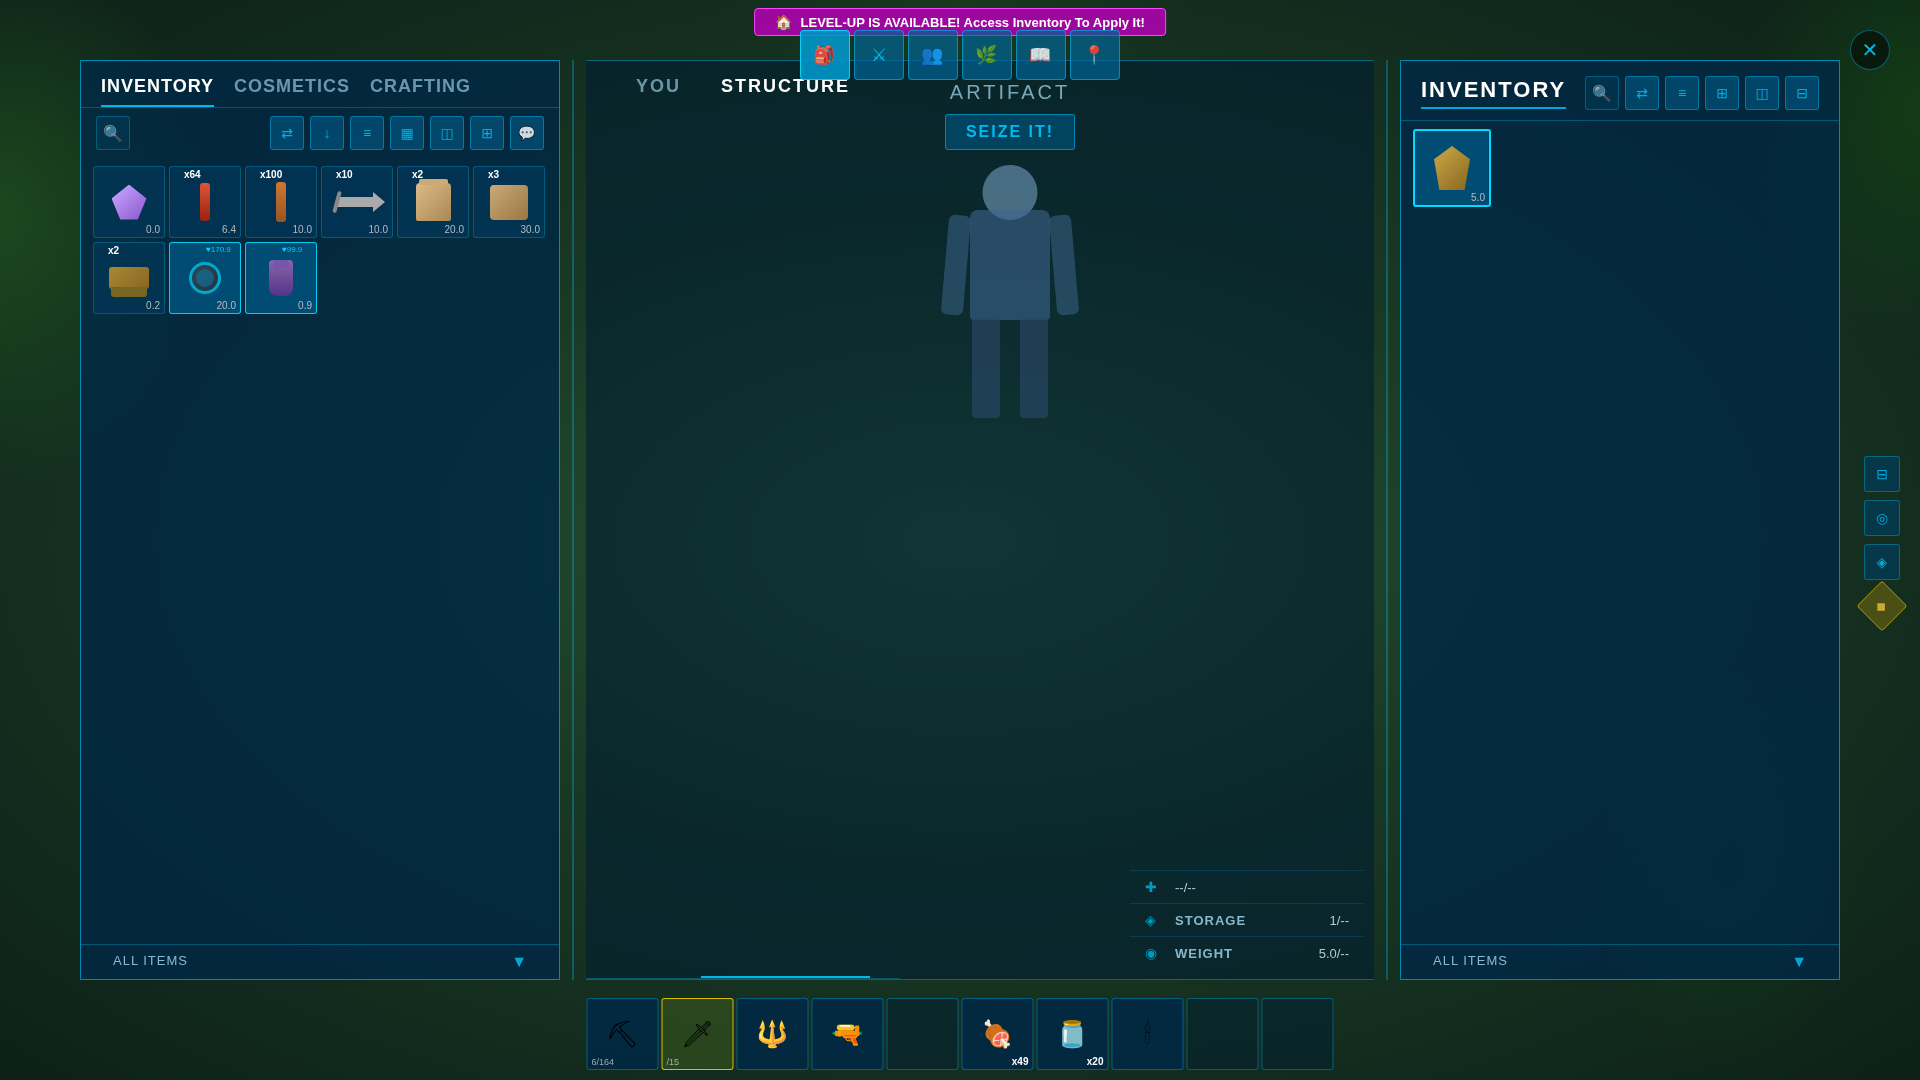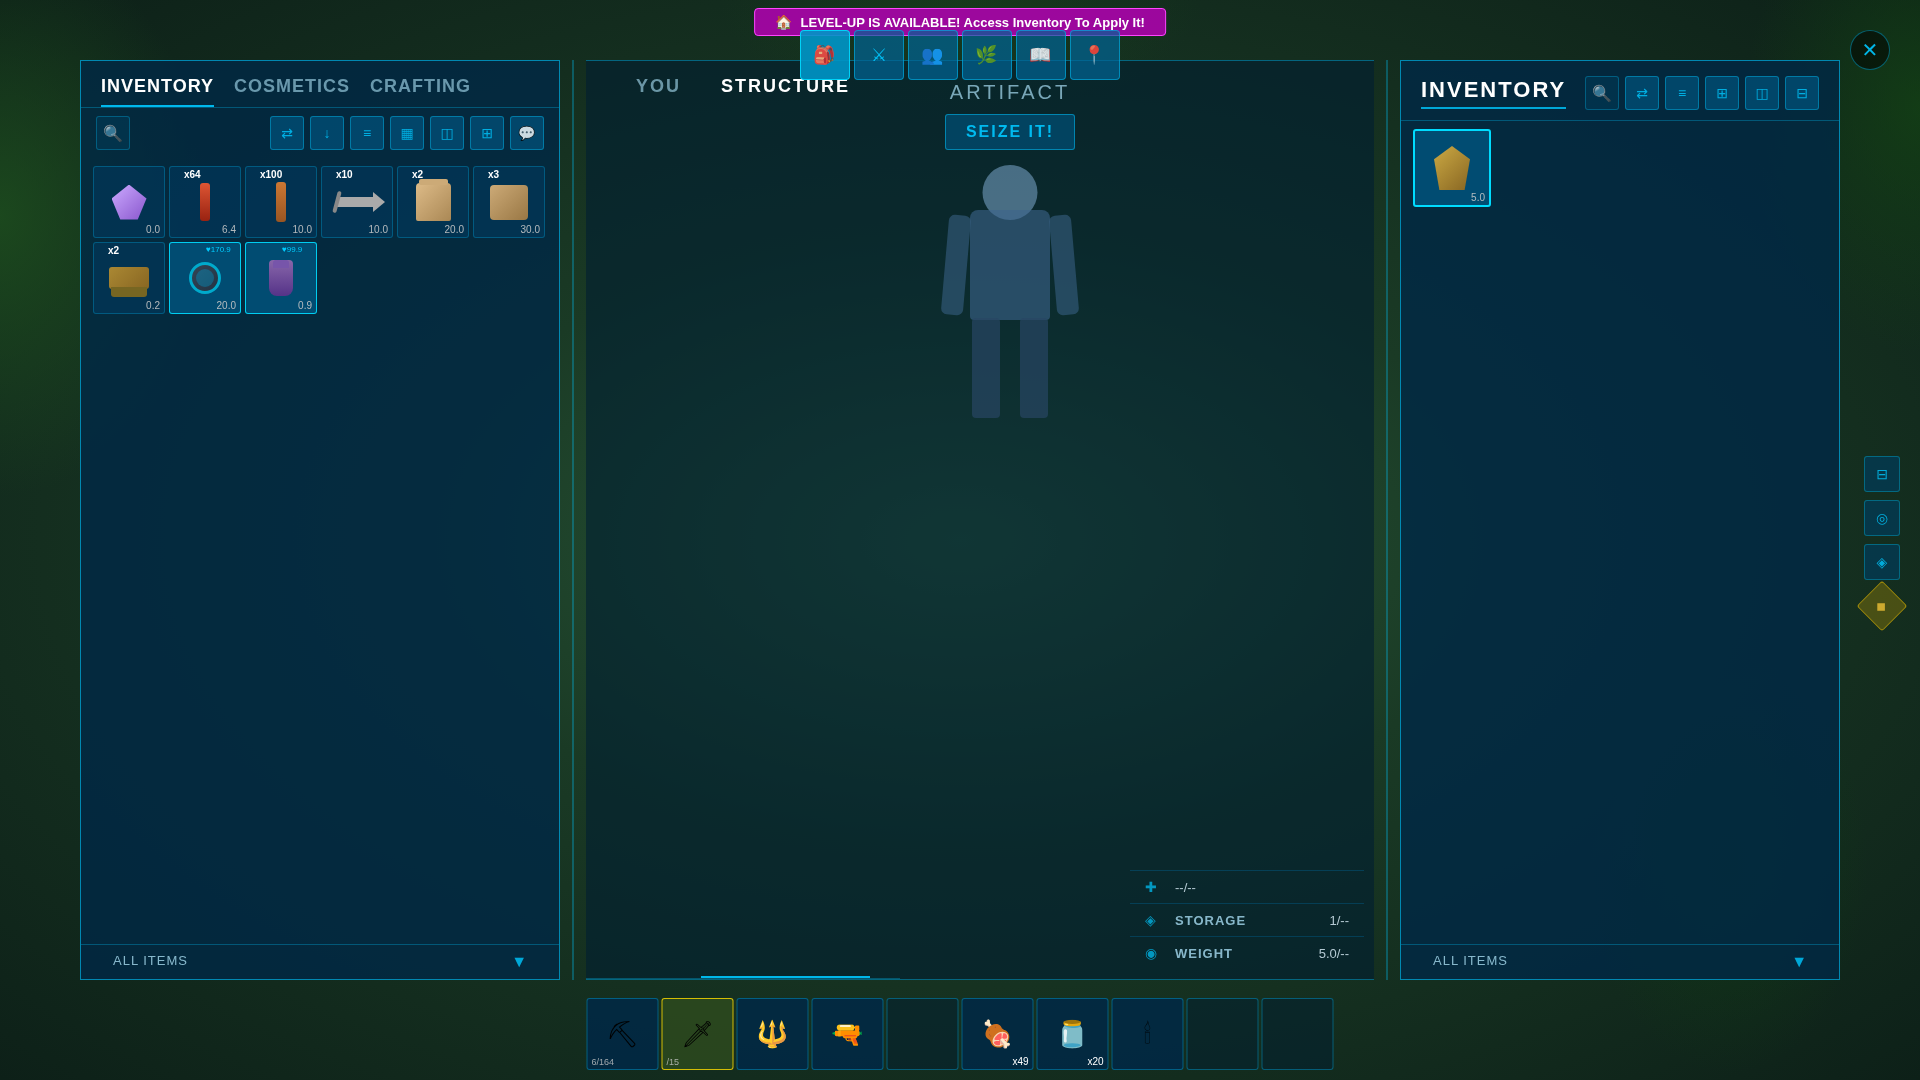--- a/index.html
+++ b/index.html
@@ -441,21 +441,21 @@
       border-color: rgba(255, 220, 0, 0.8);
       background: rgba(50, 80, 30, 0.7);
     }
 
     .hotbar-slot .slot-qty {
       position: absolute;
       bottom: 2px;
       right: 4px;
       font-size: 10px;
       color: white;
-      font-weight: normal;
+      font-weight: bold;
     }
 
     .hotbar-slot .slot-val {
       position: absolute;
       bottom: 2px;
       left: 4px;
       font-size: 9px;
       color: rgba(200,200,200,0.8);
     }
 

